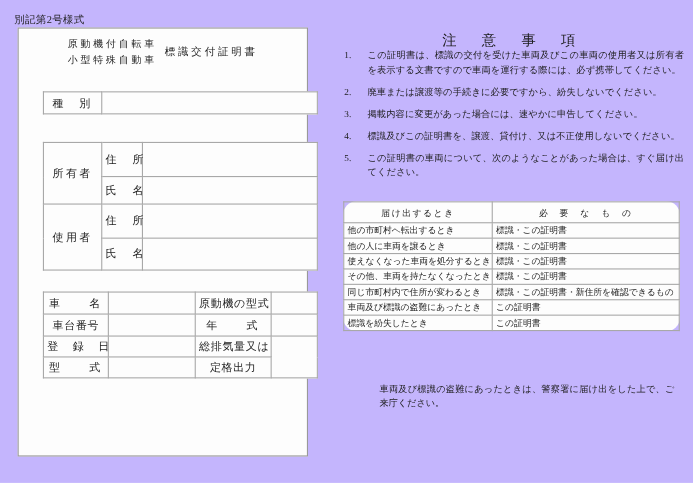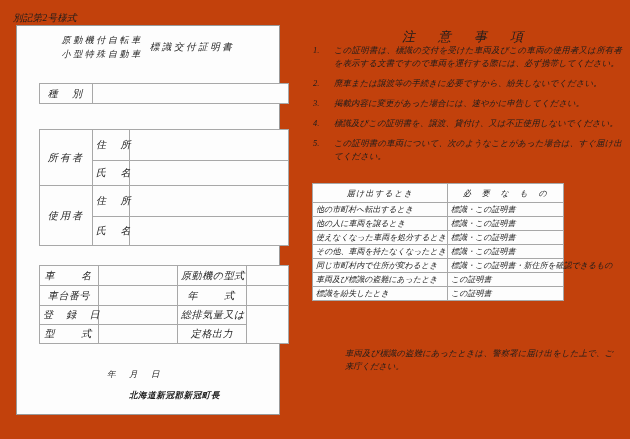--- a/index.html
+++ b/index.html
@@ -11,22 +11,21 @@
     width: 630px;
     height: 439px;
     position: relative;
     font-family: "Liberation Serif", "DejaVu Serif", serif;
     color: #1c1c1c;
     overflow: hidden;
   }
   .page {
     position: absolute;
     inset: 0;
-    background: #c2410c;
-    font-style: italic;
+    background: #c4b5fd;
   }
 
   
   .form-label {
     position: absolute;
     left: 13px;
     top: 12px;
     font-size: 9.5px;
     letter-spacing: 0.3px;
     white-space: nowrap;
@@ -148,24 +147,25 @@
   .notice-text {
     flex: 1;
     text-align: justify;
     letter-spacing: 0.15px;
   }
 
   #tbl-report {
     position: absolute;
     left: 312px;
     top: 183px;
-    width: 252px;
+    width: 306px;
     border-collapse: collapse;
     table-layout: fixed;
     background: #fdfdfd;
+    border-radius: 12px;
   }
   #tbl-report th, #tbl-report td {
     border: 1px solid #a8a8a8;
     font-size: 8px;
     font-weight: normal;
     padding: 1px 3px;
     white-space: nowrap;
     color: #1c1c1c;
   }
   #tbl-report th {
@@ -279,24 +279,20 @@
         <td class="val" rowspan="2"></td>
       </tr>
       <tr>
         <td class="lbl" style="height:18px">型　　式</td>
         <td class="val"></td>
         <td class="lbl-tight" style="text-align:center;border-top:none">定格出力</td>
       </tr>
     </tbody>
       </table>
 
-    <div class="sign-block">
-      <div class="sign-date">年　月　日</div>
-      <div class="sign-name">北海道新冠郡新冠町長</div>
-    </div>
   </div>
 
   <div class="notice-title">注　意　事　項</div>
 
   <div class="notice-list">
     <div class="notice-item">
       <div class="notice-num">1.</div>
       <div class="notice-text">この証明書は、標識の交付を受けた車両及びこの車両の使用者又は所有者を表示する文書ですので車両を運行する際には、必ず携帯してください。</div>
     </div>
     <div class="notice-item">

